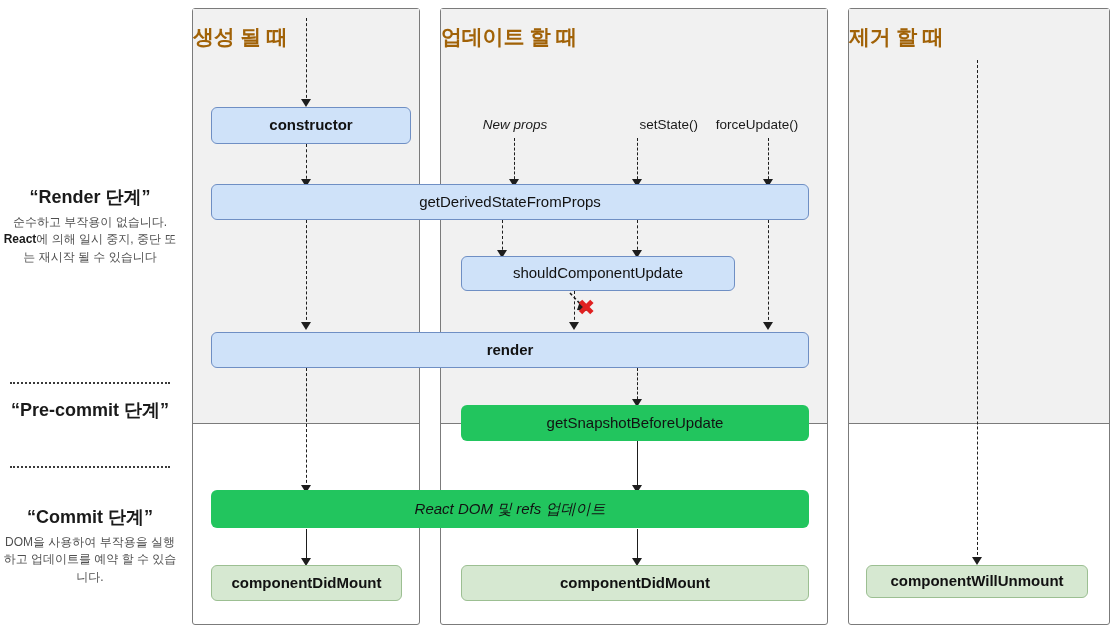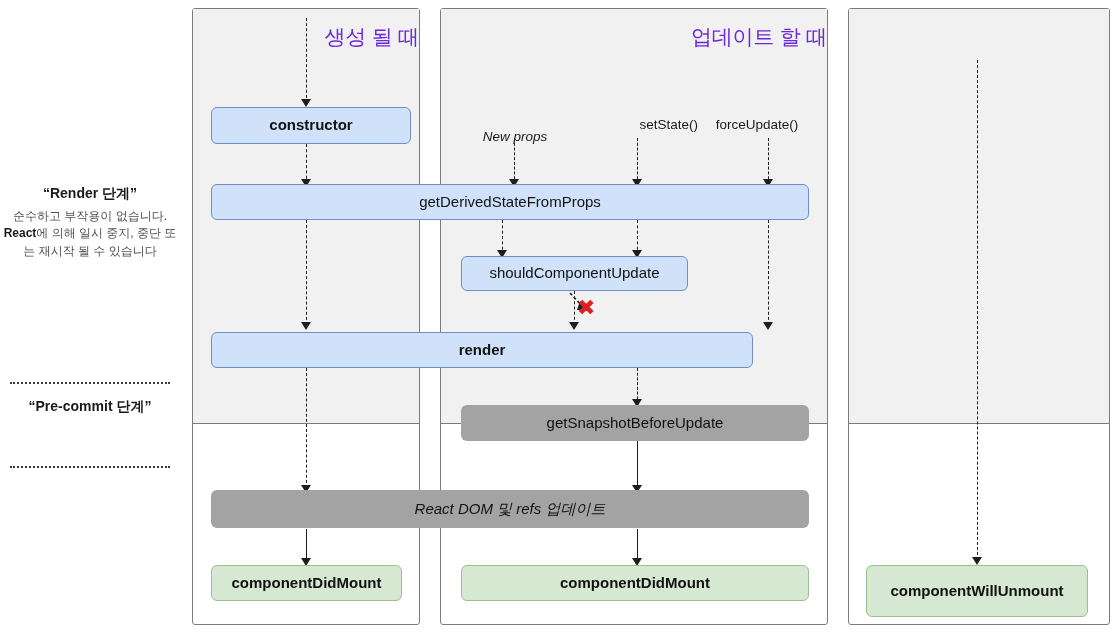--- a/index.html
+++ b/index.html
@@ -31,36 +31,36 @@
     position: absolute;
     left: 0; right: 0; top: 0;
     background: #f1f1f1;
     border-bottom: 1px solid #7b7b7b;
     box-sizing: border-box;
   }
   .panel-title {
     position: absolute;
     left: 0; right: 0;
     top: 14px;
-    text-align: right;
+    text-align: left;
     font-size: 21px;
-    font-weight: normal;
-    color: #6d28d9;
+    font-weight: bold;
+    color: #a16207;
     letter-spacing: -0.2px;
   }
 
   
   .legend-block {
     position: absolute;
     width: 176px;
     left: 2px;
     text-align: center;
   }
   .legend-title {
-    font-size: 14px;
+    font-size: 18px;
     font-weight: bold;
     color: #1a1a1a;
     margin-bottom: 5px;
   }
   .legend-body {
     font-size: 12px;
     line-height: 1.45;
     color: #4f4f4f;
   }
   .legend-body b { color: #1a1a1a; font-weight: bold; }
@@ -83,21 +83,21 @@
     font-size: 15px;
     text-align: center;
     line-height: 1.1;
   }
   .lc-box.blue {
     background: #cfe2f9;
     border: 1px solid #6f8fc4;
     color: #121212;
   }
   .lc-box.yellow {
-    background: #a3a3a3;
+    background: #22c55e;
     border: 1px solid #d6b濃66;
     border-color: #d9b766;
     color: #121212;
   }
   .lc-box.green {
     background: #d6e8d1;
     border: 1px solid #9cbf92;
     color: #121212;
   }
   .lc-box.bold { font-weight: bold; }
@@ -152,36 +152,41 @@
   </div>
 
   <div class="dotted-rule" style="top:382px;"></div>
 
   <div class="legend-block" style="top:398px;">
     <div class="legend-title">“Pre-commit 단계”</div>
   </div>
 
   <div class="dotted-rule" style="top:466px;"></div>
 
+  <div class="legend-block" style="top:505px;">
+    <div class="legend-title">“Commit 단계”</div>
+    <div class="legend-body">DOM을 사용하여 부작용을 실행하고 업데이트를 예약 할 수 있습니다.</div>
+  </div>
 
   <div class="panel" style="left:192px; top:8px; width:228px; height:617px;">
     <div class="phase-render" style="height:415px;"></div>
     <div class="panel-title">생성 될 때</div>
   </div>
 
   <div class="panel" style="left:440px; top:8px; width:388px; height:617px;">
     <div class="phase-render" style="height:415px;"></div>
     <div class="panel-title">업데이트 할 때</div>
   </div>
 
   <div class="panel" style="left:848px; top:8px; width:262px; height:617px;">
     <div class="phase-render" style="height:415px;"></div>
-  </div>
-
-  <div class="trigger-label italic" style="left:455px; top:129px; width:120px;">New props</div>
+    <div class="panel-title">제거 할 때</div>
+  </div>
+
+  <div class="trigger-label italic" style="left:455px; top:117px; width:120px;">New props</div>
   <div class="trigger-label" style="left:578px; top:117px; width:120px;text-align:right;">setState()</div>
   <div class="trigger-label" style="left:697px; top:117px; width:120px;">forceUpdate()</div>
 
   <div class="conn dashed" style="left:306px; top:18px; height:85px;"></div>
   <div class="arrowhead" style="left:301px; top:99px;"></div>
 
   <div class="conn dashed" style="left:306px; top:144px; height:40px;"></div>
   <div class="arrowhead" style="left:301px; top:179px;"></div>
 
   <div class="conn dashed" style="left:306px; top:220px; height:105px;"></div>
@@ -226,27 +231,27 @@
   <div class="conn solid" style="left:637px; top:529px; height:32px;"></div>
   <div class="arrowhead" style="left:632px; top:558px;"></div>
 
   <div class="conn dashed" style="left:977px; top:60px; height:500px;"></div>
   <div class="arrowhead" style="left:972px; top:557px;"></div>
 
   <div class="lc-box blue bold" style="left:211px; top:107px; width:200px; height:37px;">constructor</div>
 
   <div class="lc-box blue" style="left:211px; top:184px; width:598px; height:36px;">getDerivedStateFromProps</div>
 
-  <div class="lc-box blue" style="left:461px; top:256px; width:227px; height:35px;">shouldComponentUpdate</div>
-
-  <div class="lc-box blue bold" style="left:211px; top:332px; width:542px; height:36px;">render</div>
+  <div class="lc-box blue" style="left:461px; top:256px; width:274px; height:35px;">shouldComponentUpdate</div>
+
+  <div class="lc-box blue bold" style="left:211px; top:332px; width:598px; height:36px;">render</div>
 
   <div class="lc-box yellow" style="left:461px; top:405px; width:348px; height:36px;">getSnapshotBeforeUpdate</div>
 
   <div class="lc-box green bold" style="left:211px; top:565px; width:191px; height:36px;">componentDidMount</div>
 
   <div class="lc-box yellow italic" style="left:211px; top:490px; width:598px; height:38px;">React DOM 및 refs 업데이트</div>
 
   <div class="lc-box green bold" style="left:461px; top:565px; width:348px; height:36px;">componentDidMount</div>
 
-  <div class="lc-box green bold" style="left:866px; top:565px; width:222px; height:52px;">componentWillUnmount</div>
+  <div class="lc-box green bold" style="left:866px; top:565px; width:222px; height:33px;">componentWillUnmount</div>
 
 </div>
 
 </body></html>

